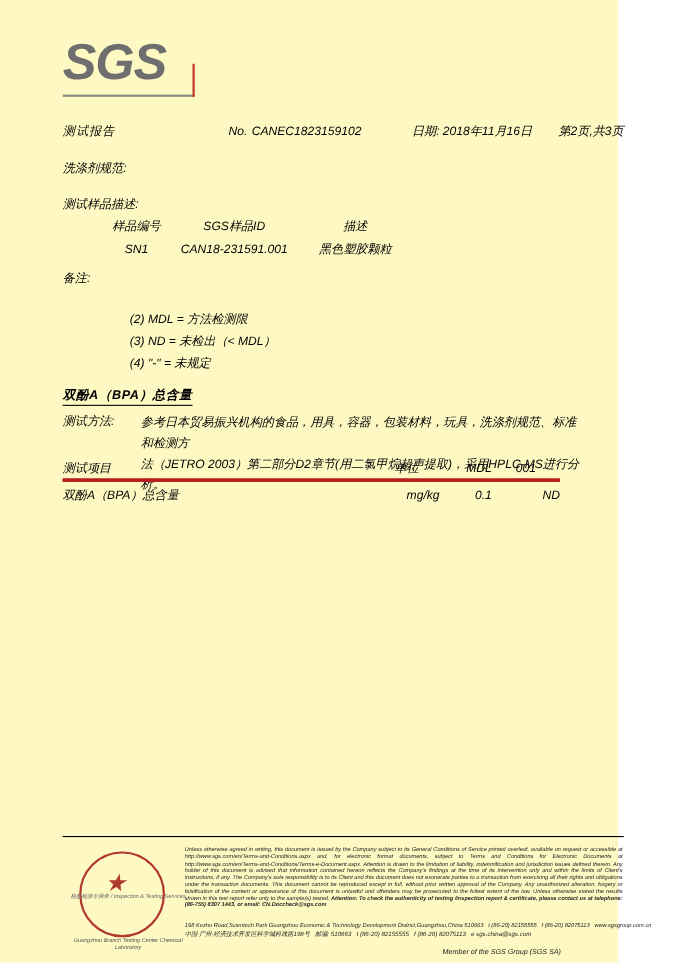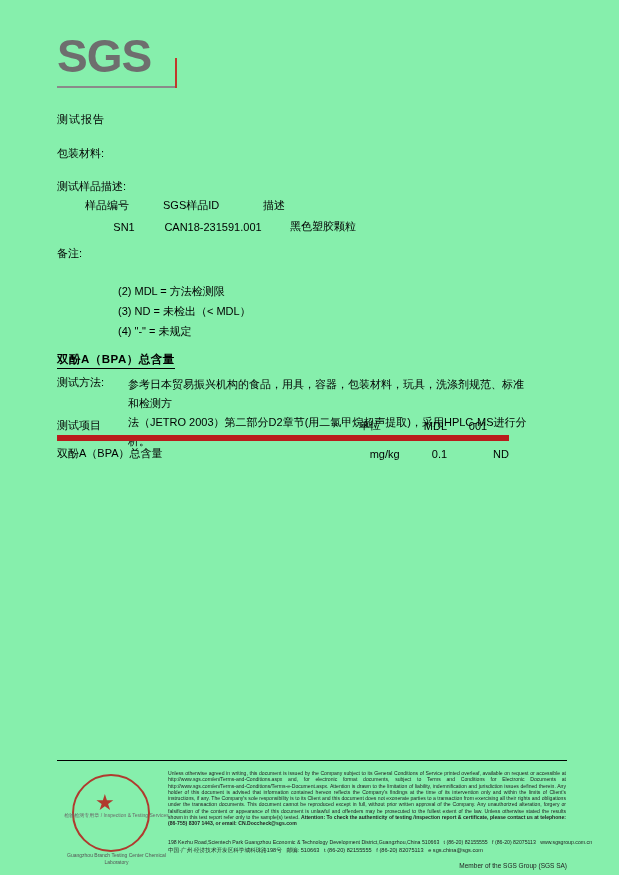--- a/index.html
+++ b/index.html
@@ -10,23 +10,24 @@
   body {
     width: 619px;
     height: 875px;
     font-family: "Liberation Sans", sans-serif;
     color: #000;
     position: relative;
     overflow: hidden;
   }
   .page {
     position: relative;
-    width: 619px;
+    width: 562px;
     height: 875px;
-    background: #86efac;
+    background: #fef9c3;
+    font-style: italic;
   }
 
   
   .logo-block {
     position: absolute;
     left: 57px;
     top: 30px;
     width: 128px;
     height: 62px;
   }
@@ -96,21 +97,21 @@
   
   .sample-table {
     position: absolute;
     left: 85px;
     top: 198px;
     font-size: 11px;
     border-collapse: collapse;
   }
   .sample-table th {
     font-weight: normal;
-    text-align: left;
+    text-align: center;
     padding: 0 0 6px 0;
     white-space: nowrap;
   }
   .sample-table td {
     padding: 0;
     white-space: nowrap;
   }
   .col-a { width: 78px; }
   .col-b { width: 100px; }
   .col-c { width: 120px; text-align: center; }
@@ -154,21 +155,21 @@
     position: absolute;
     left: 57px;
     top: 418px;
     width: 452px;
     font-size: 11px;
     border-collapse: collapse;
   }
   .res-table thead th {
     font-weight: normal;
     text-align: left;
-    border-bottom: 6px solid #b91c1c;
+    border-bottom: 3px solid #b91c1c;
     padding: 0 0 2px 0;
     white-space: nowrap;
     margin-top: 36px;
   }
   .res-table .th-item { width: 274px; }
   .res-table .th-unit { width: 58px; text-align: center; }
   .res-table .th-mdl  { width: 46px; text-align: right; }
   .res-table .th-001  { width: 60px; text-align: center; }
   .res-table tbody td {
     padding: 5px 0 0 0;
@@ -275,23 +276,30 @@
 <div class="page">
 
   <div class="logo-block">
     <span class="logo-text">SGS</span>
     <div class="logo-rule"></div>
     <div class="logo-tick"></div>
   </div>
 
   <div class="title-row">
     <span class="doc-title">测试报告</span>
-  </div>
-
-  <div class="line indent1 sec-result">包装材料:</div>
+    <span class="title-meta">
+      <span class="meta-no">No.</span>
+      <span style="margin-left:4px;">CANEC1823159102</span>
+      <span class="meta-date">日期:</span>
+      <span style="margin-left:3px;">2018年11月16日</span>
+      <span class="meta-page">第2页,共3页</span>
+    </span>
+  </div>
+
+  <div class="line indent1 sec-result">洗涤剂规范:</div>
 
   <div class="line indent1 sec-sampledesc">测试样品描述:</div>
 
   <table class="sample-table">
     <thead>
       <tr>
         <th class="col-a cell-center">样品编号</th>
         <th class="col-b cell-center">SGS样品ID</th>
         <th class="col-c">描述</th>
       </tr>

